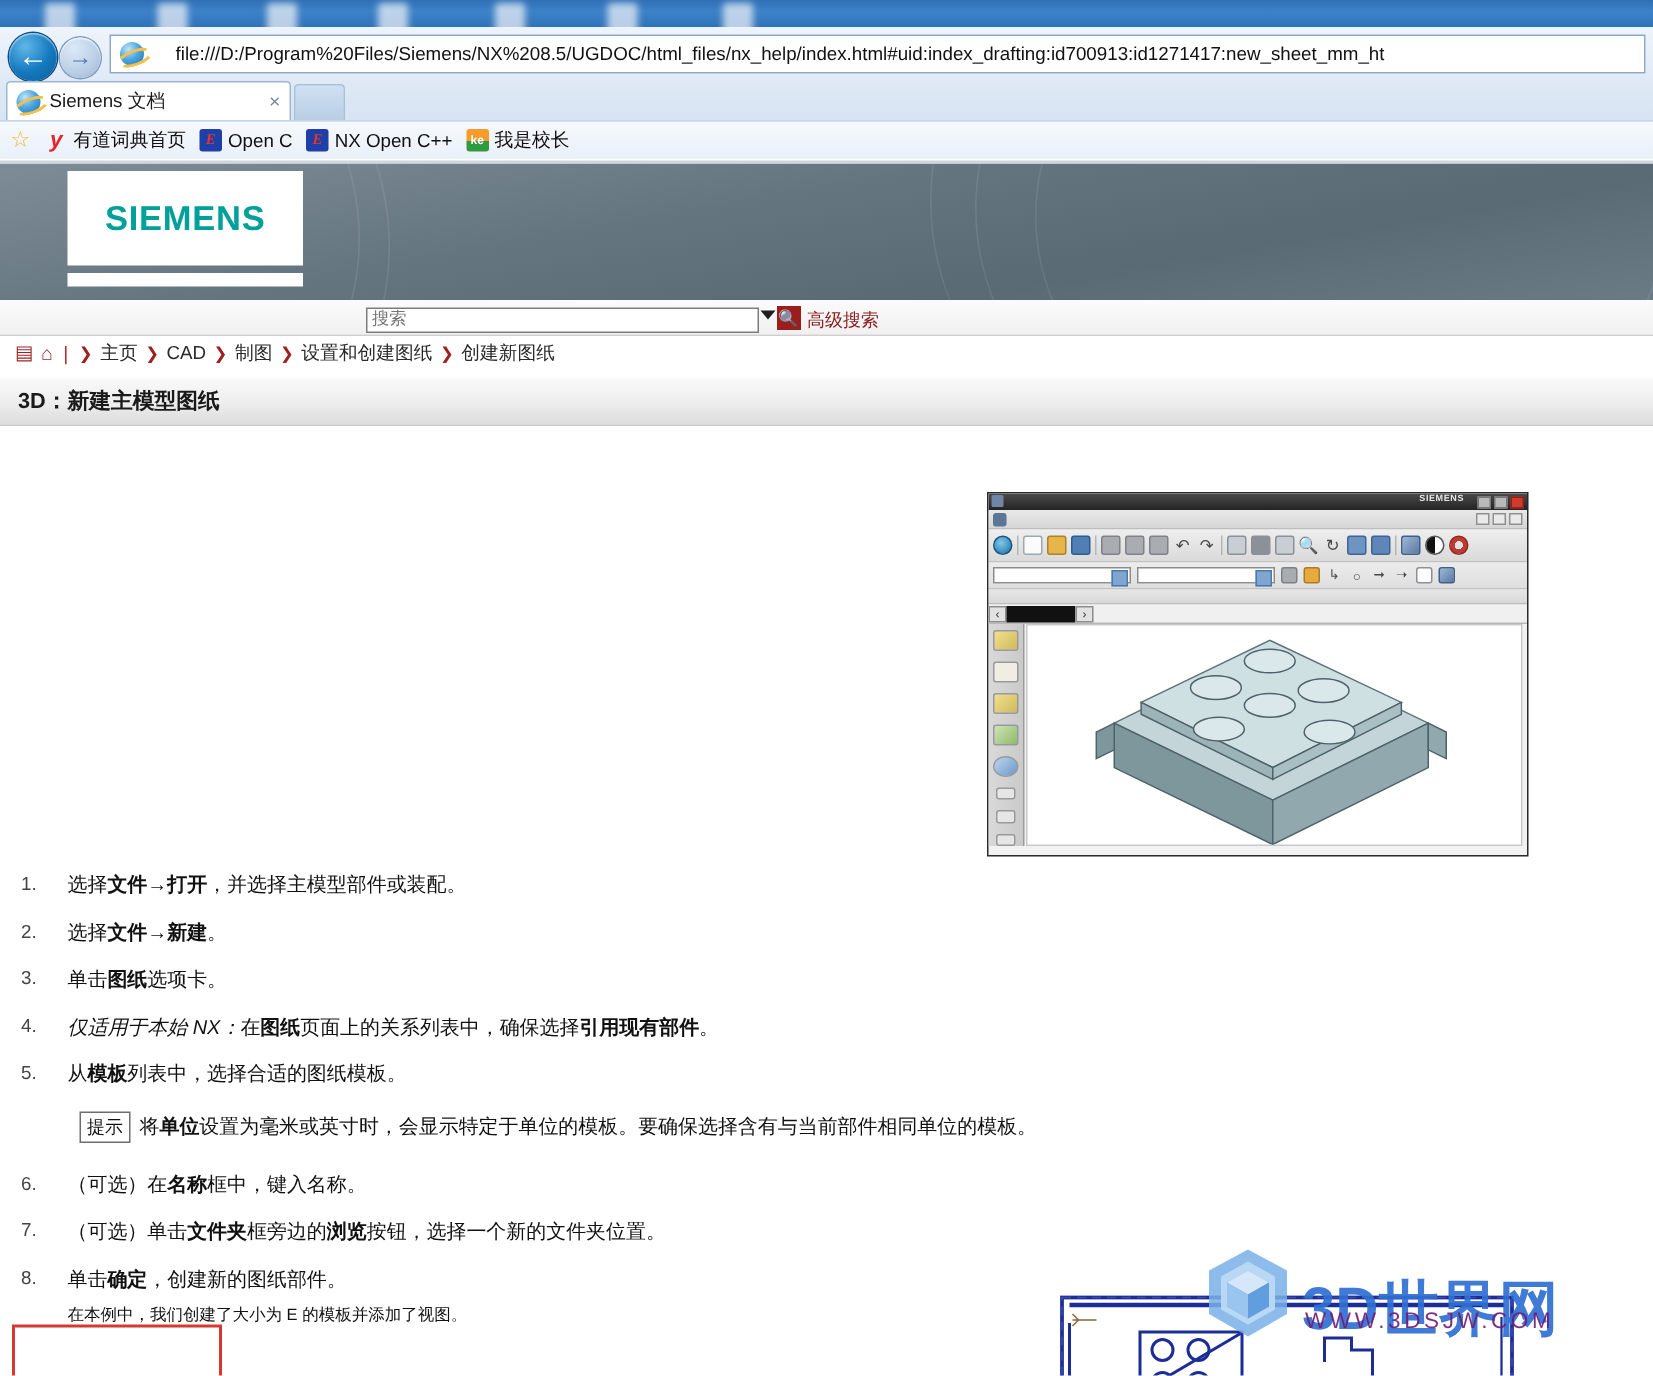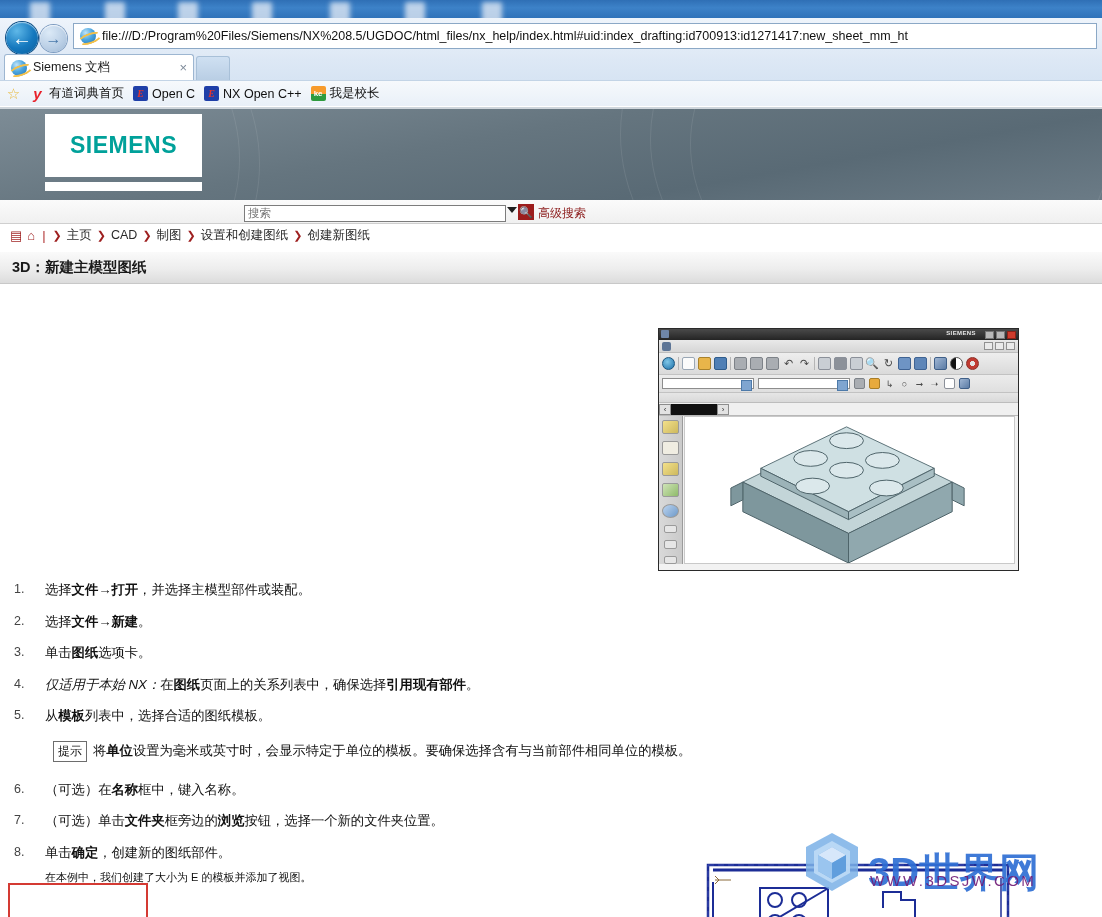--- a/index.html
+++ b/index.html
@@ -45,21 +45,21 @@
   }
   .btn-fwd {
     left: 40px; width: 27px; height: 27px; top: 7px;
     background: radial-gradient(circle at 34% 28%, #dceaf7 0%, #b9cee5 60%, #9cb6d2 100%);
     box-shadow: 0 0 0 1px #7e9cc0, inset 0 1px 1px rgba(255,255,255,.7);
     color: #4a79ab; font-size: 16px;
   }
   .addr-bar {
     position: absolute; left: 73px; top: 5px; width: 1024px; height: 26px;
     background: #ffffff; border: 1px solid #8ba8c6;
-    display: flex; align-items: center; padding: 0 6px; gap: 6px;
+    display: flex; align-items: center; padding: 0 6px; gap: 21px;
   }
   .ie-glyph {
     width: 16px; height: 16px; flex: 0 0 16px;
     border-radius: 50%;
     background: radial-gradient(circle at 35% 30%, #bfe4fa 0%, #4ea7e0 45%, #1b6fb0 100%);
     position: relative;
   }
   .ie-glyph::after {
     content: ""; position: absolute; left: -2px; top: 5px; width: 20px; height: 7px;
     border: 2px solid #f0b429; border-radius: 50%;

